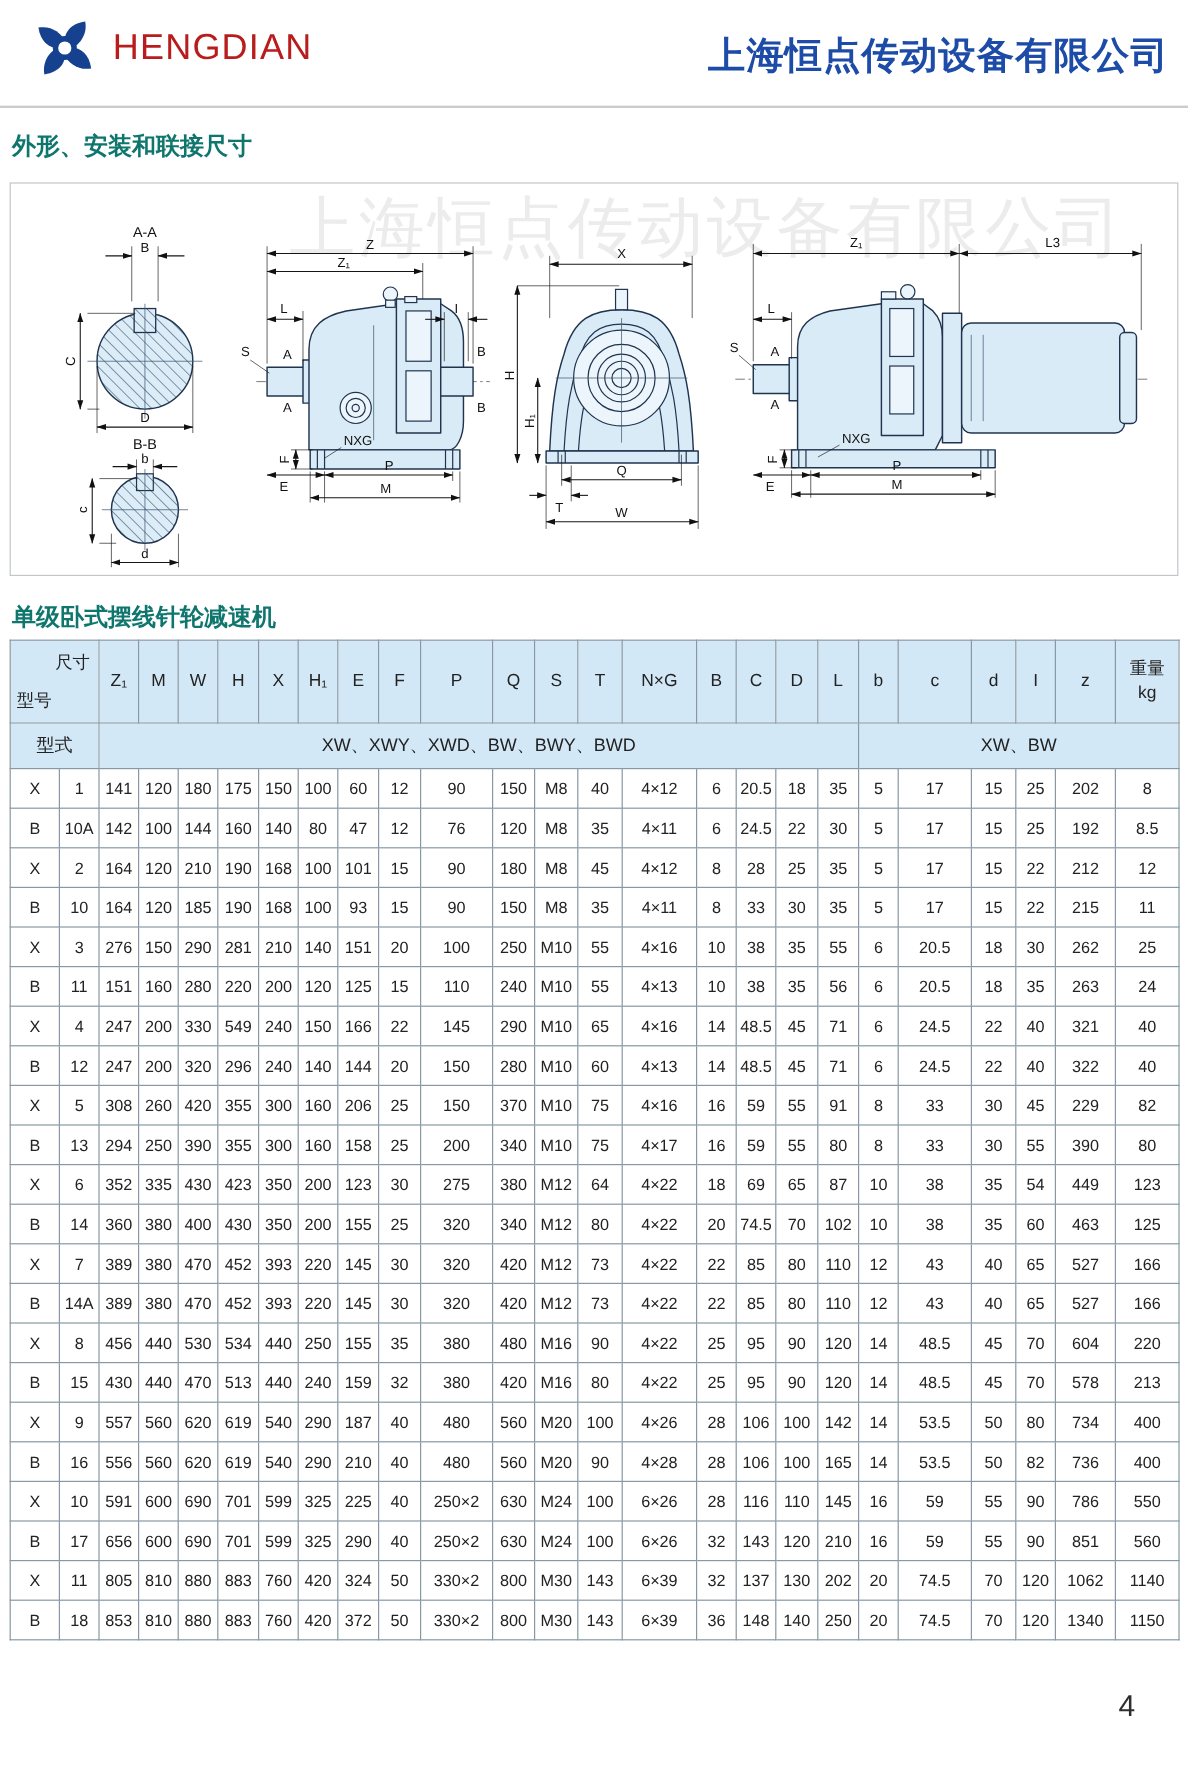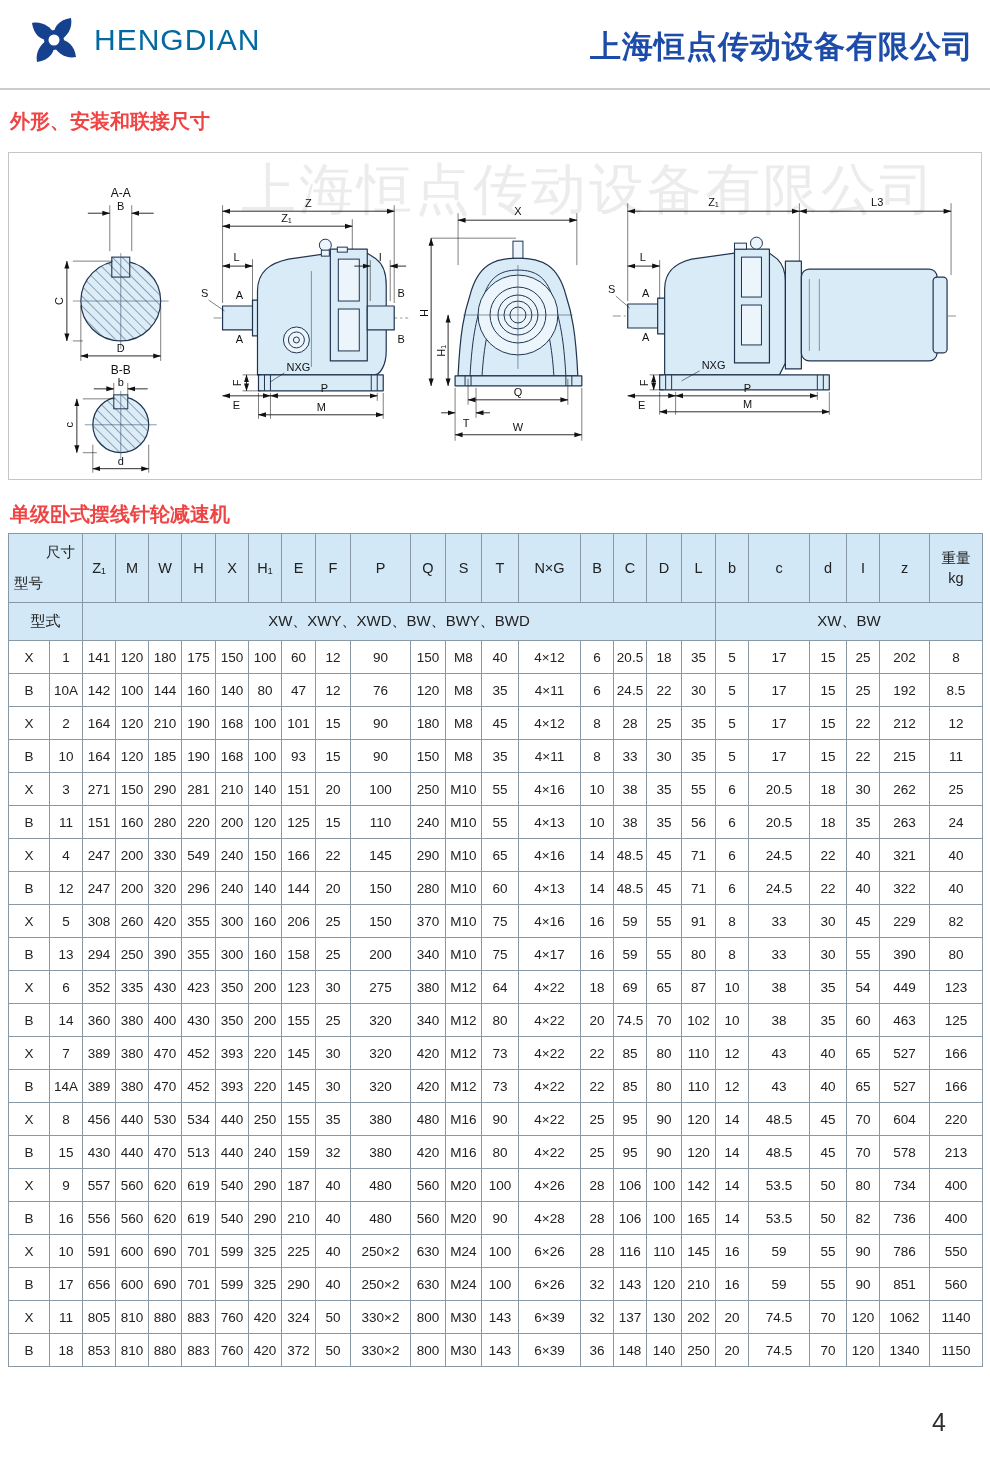--- a/index.html
+++ b/index.html
@@ -2,26 +2,26 @@
 <html><head>
 <meta charset="utf-8">
 <style>
   html,body { margin:0; padding:0; background:#fff; }
   .page { position:relative; width:990px; height:1483px; background:#fff; overflow:hidden;
           font-family:"Liberation Sans","DejaVu Sans",sans-serif; }
 
   
   .hdr { position:absolute; left:0; top:0; width:990px; height:88px; }
   .logo { position:absolute; left:26px; top:12px; display:flex; align-items:center; }
-  .logo-text { margin-left:12px; font-size:30px; letter-spacing:1px; color:#0369a1; font-weight:500; }
+  .logo-text { margin-left:12px; font-size:30px; letter-spacing:1px; color:#b91c1c; font-weight:500; }
   .company { position:absolute; right:16px; top:26px; font-size:31px; font-weight:bold; color:#1c4ba8;
              font-family:"Liberation Serif","DejaVu Serif",serif; letter-spacing:1px; }
   .divider { position:absolute; left:0; top:88px; width:990px; height:2px; background:#cccccc; }
 
-  .sec-title { position:absolute; left:10px; margin:0; font-size:20px; font-weight:bold; color:#ef4444; }
+  .sec-title { position:absolute; left:10px; margin:0; font-size:20px; font-weight:bold; color:#0f766e; }
   .t1 { top:108px; }
   .t2 { top:501px;font-family:Liberation Serif, serif; }
 
   
   .drawing-box { position:absolute; left:8px; top:152px; width:972px; height:326px;
                  border:1px solid #c2c6ca; background:#fff; }
   .watermark { position:absolute; left:232px; top:0px; font-size:55px; color:#ececec;
                letter-spacing:3px; white-space:nowrap; z-index:0; }
   svg.diagrams { position:absolute; left:0; top:0; z-index:1; }
 
@@ -467,21 +467,21 @@
             <td>5</td>
             <td>17</td>
             <td>15</td>
             <td>22</td>
             <td>215</td>
             <td>11</td>
           </tr>
           <tr>
             <td>X</td>
             <td>3</td>
-            <td>271</td>
+            <td>276</td>
             <td>150</td>
             <td>290</td>
             <td>281</td>
             <td>210</td>
             <td>140</td>
             <td>151</td>
             <td>20</td>
             <td>100</td>
             <td>250</td>
             <td>M10</td>

